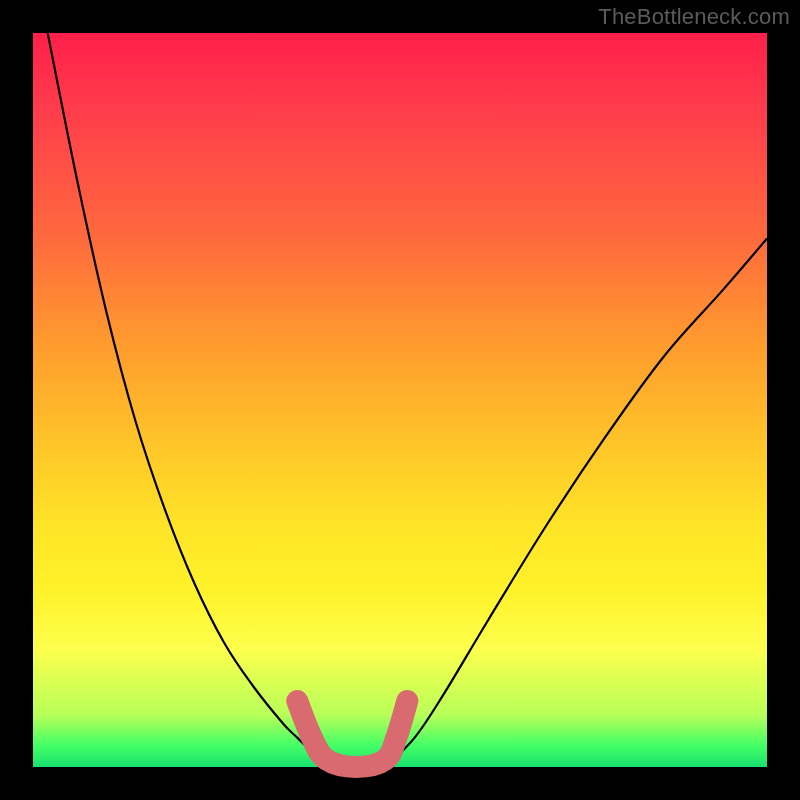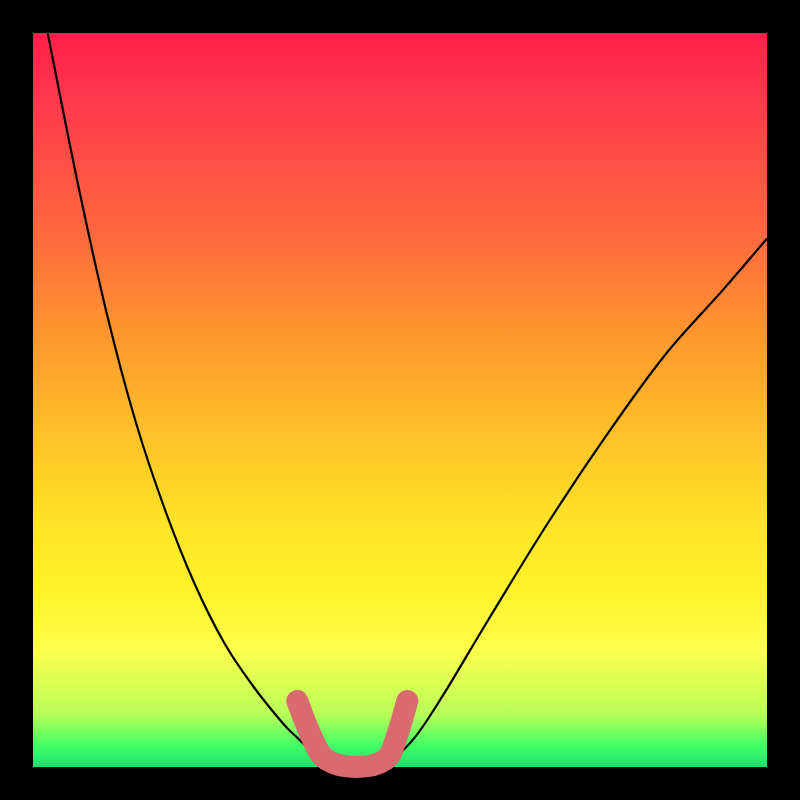--- a/index.html
+++ b/index.html
@@ -70,20 +70,21 @@
     stroke-width: 22;
     stroke-linecap: round;
     stroke-linejoin: round;
   }
 </style>
 </head>
 <body>
 
 <div class="frame">
 
+  <div class="watermark">TheBottleneck.com</div>
 
   <div class="plot-area">
     <svg class="curves" viewBox="0 0 734 734" preserveAspectRatio="none">
 
       <path id="left-curve-path" class="curve" d="M 14.68 0 C 19.9648 26.423999999999992, 33.4704 96.59439999999995, 44.04 146.79999999999995 C 54.6096 197.00559999999996, 62.830400000000004 235.3204, 73.4 278.92 C 83.96960000000001 322.5196, 92.19040000000001 353.34760000000006, 102.76 389.02000000000004 C 113.3296 424.6924, 121.55040000000001 448.03360000000004, 132.12 477.1 C 142.6896 506.1664, 150.91039999999998 526.7184, 161.48 550.5 C 172.0496 574.2816, 180.2704 590.7232, 190.84 609.22 C 201.4096 627.7168, 209.63039999999998 638.7268, 220.2 653.26 C 230.7696 667.7932, 241.63280000000003 680.7116000000001, 249.56000000000003 689.96 C 257.48720000000003 699.2084, 258.9552 699.3552, 264.24 704.64 C 269.5248 709.9248, 273.6352 714.0352, 278.92 719.32 C 284.20480000000003 724.6048000000001, 290.9576 731.3576, 293.6 734"></path>
 
       <path id="right-curve-path" class="curve" d="M 352.32 734 C 357.6048 728.7152, 371.1104 717.852, 381.68 704.64 C 392.2496 691.428, 397.82800000000003 681.7392, 411.04 660.6 C 424.252 639.4608000000001, 436.5832 617.5876000000001, 455.08 587.2 C 473.5768 556.8124, 492.66079999999994 524.81, 513.8 491.78 C 534.9391999999999 458.74999999999994, 551.3808 434.0876, 572.52 403.7 C 593.6591999999999 373.31239999999997, 610.1008 349.38399999999996, 631.24 322.96 C 652.3792 296.536, 671.4631999999999 278.0392, 689.9599999999999 256.9 C 708.4567999999999 235.7608, 726.0728 214.76839999999999, 734 205.51999999999998"></path>
 
       <path id="valley-highlight-path" class="pink-path" d="M 264.24 667.94 C 266.8824 674.546, 273.6352 694.0704, 278.92 704.64 C 284.20480000000003 715.2096, 285.67280000000005 721.3752, 293.6 726.66 C 301.5272 731.9448, 312.3904 734, 322.96 734 C 333.52959999999996 734, 345.0534 731.9448, 352.32 726.66 C 359.5866 721.3752, 359.3664 715.2096, 363.33 704.64 C 367.29359999999997 694.0704, 372.3582 674.546, 374.34000000000003 667.94"></path>
     </svg>

